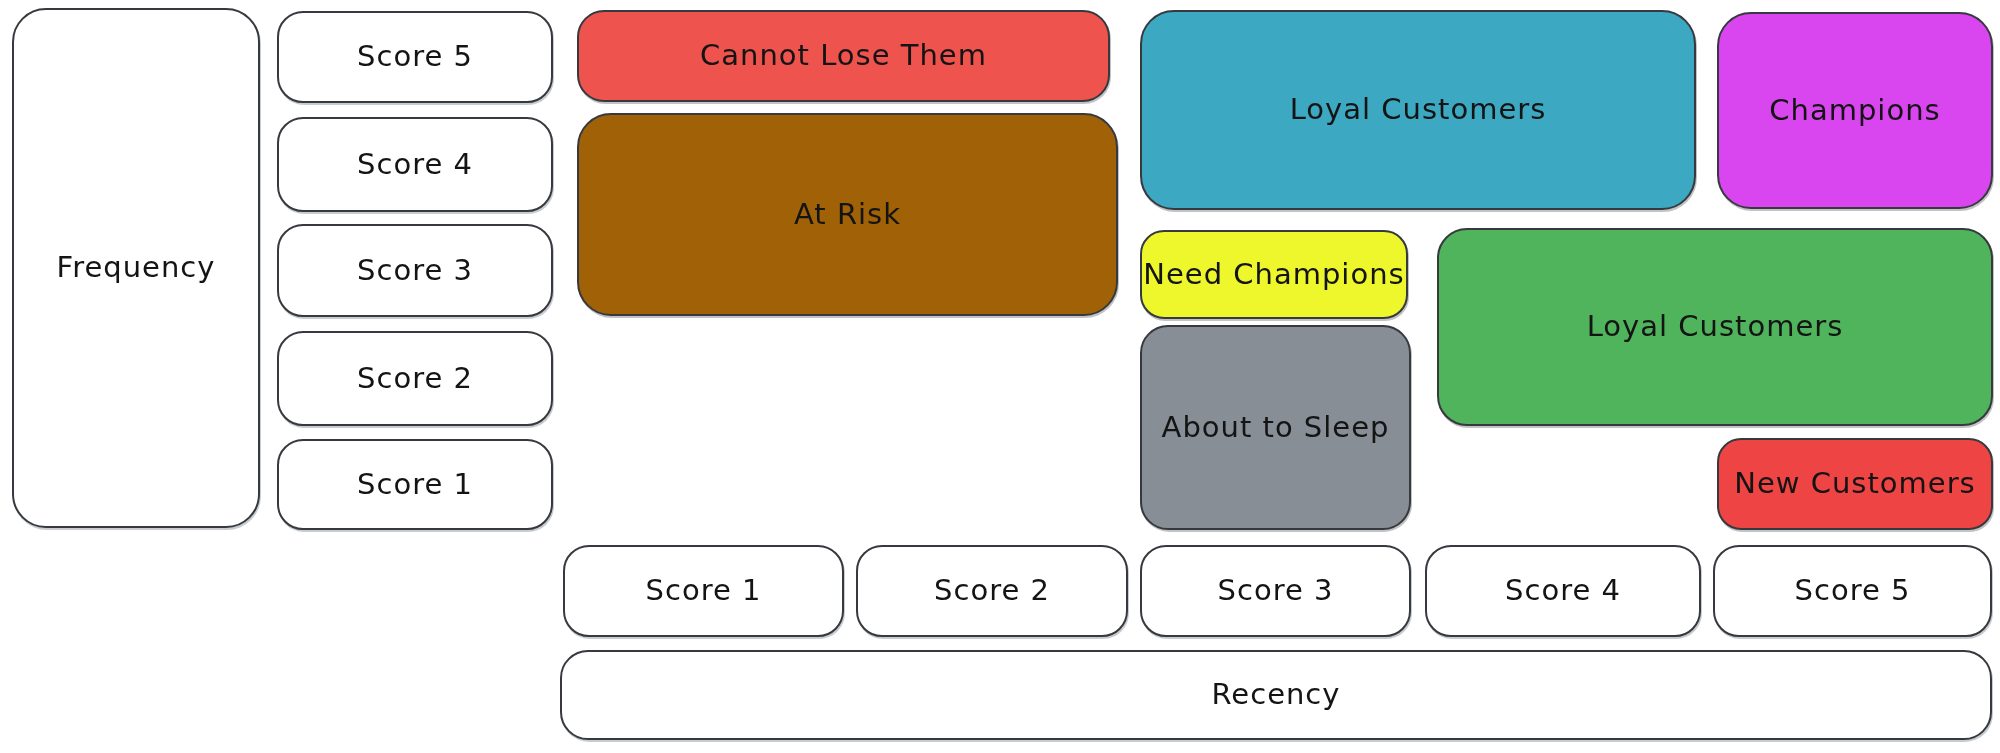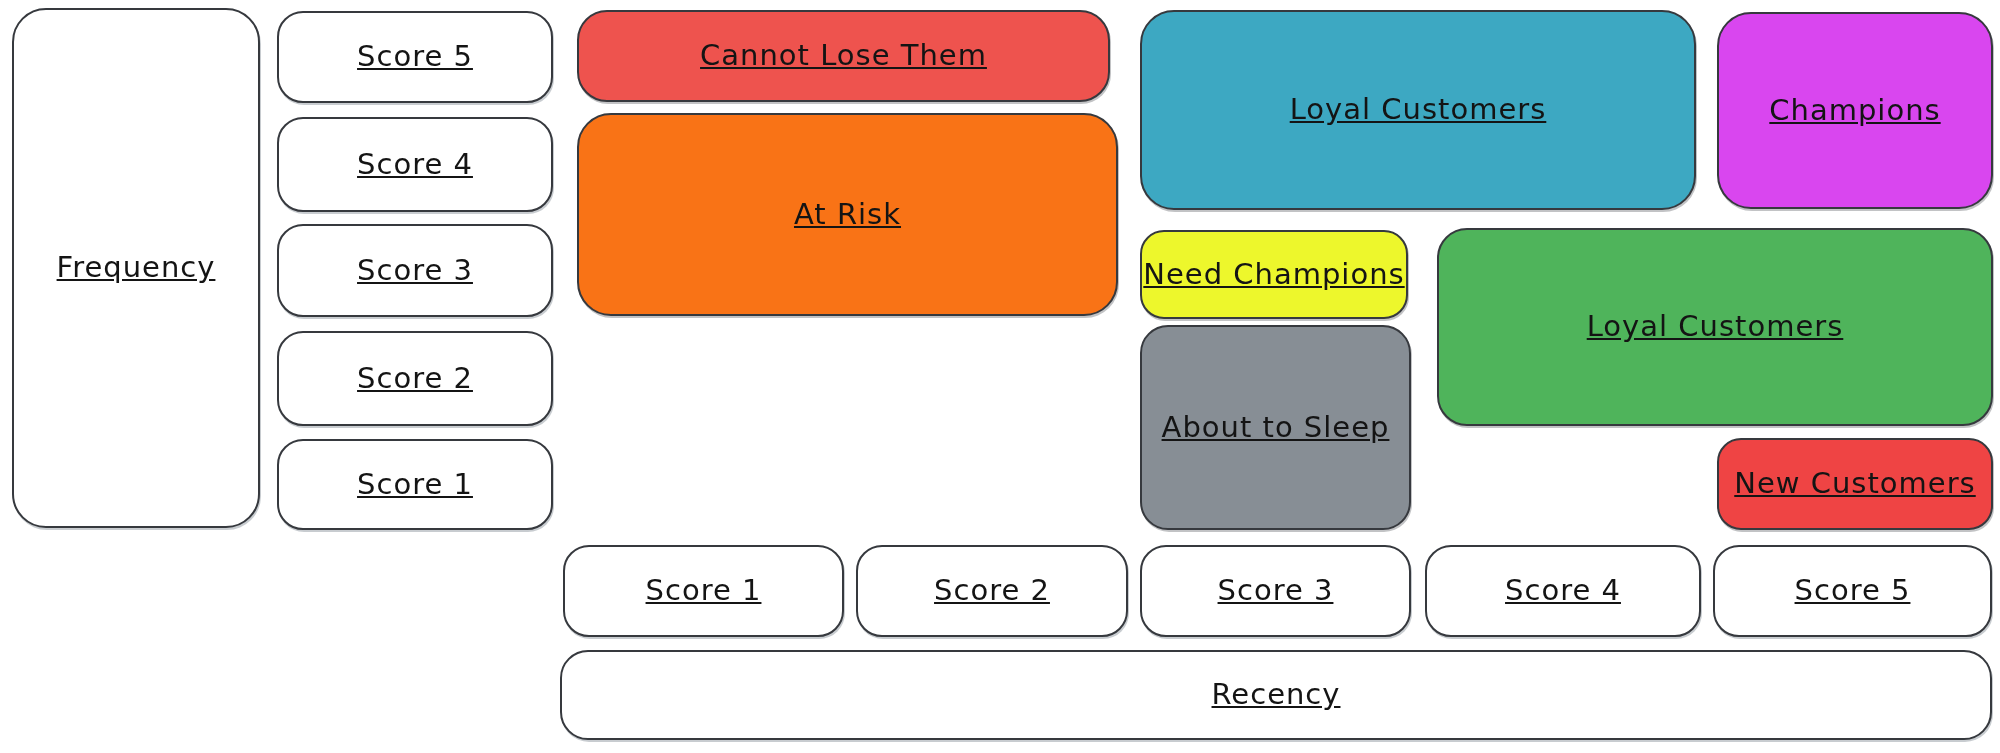--- a/index.html
+++ b/index.html
@@ -63,21 +63,21 @@
   .rs  { top: 545px; height: 92px; border-radius: 26px; }
   .rs1 { left: 563px;  width: 281px; }
   .rs2 { left: 856px;  width: 272px; }
   .rs3 { left: 1140px; width: 271px; }
   .rs4 { left: 1425px; width: 276px; }
   .rs5 { left: 1713px; width: 279px; }
 
   
   .axis-recency { left: 560px; top: 650px; width: 1432px; height: 90px; border-radius: 28px; }
 
-  .lbl { pointer-events: none; text-decoration: underline; }
+  .lbl { pointer-events: none; }
 </style>
 </head>
 <body>
 
 <div class="canvas">
 
   <div class="box axis-frequency">
     <span class="lbl">Frequency</span>
   </div>
 
@@ -90,24 +90,24 @@
   <div class="box fs fs3">
     <span class="lbl">Score 3</span>
   </div>
   <div class="box fs fs2">
     <span class="lbl">Score 2</span>
   </div>
   <div class="box fs fs1">
     <span class="lbl">Score 1</span>
   </div>
 
-  <div class="seg seg-cannot" style="background: rgb(238, 83, 78);">
+  <div class="seg seg-cannot" style="background: rgb(238, 83, 78); border-radius: 27px;">
     <span class="lbl">Cannot Lose Them</span>
   </div>
-  <div class="seg seg-atrisk" style="background: #f97316; justify-content: center;">
+  <div class="seg seg-atrisk" style="background: #a16207; justify-content: center;">
     <span class="lbl">At Risk</span>
   </div>
   <div class="seg seg-loyal-top" style="background: rgb(61, 168, 194);">
     <span class="lbl">Loyal Customers</span>
   </div>
   <div class="seg seg-champions" style="background: #d946ef; text-align: center;">
     <span class="lbl">Champions</span>
   </div>
   <div class="seg seg-need" style="background: rgb(237, 247, 44);">
     <span class="lbl">Need Champions</span>

